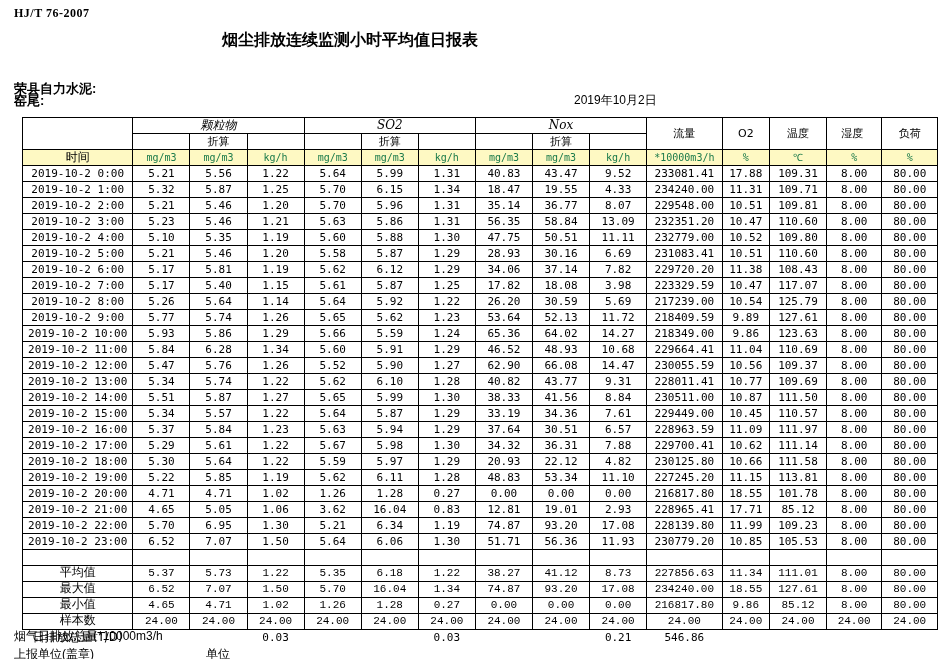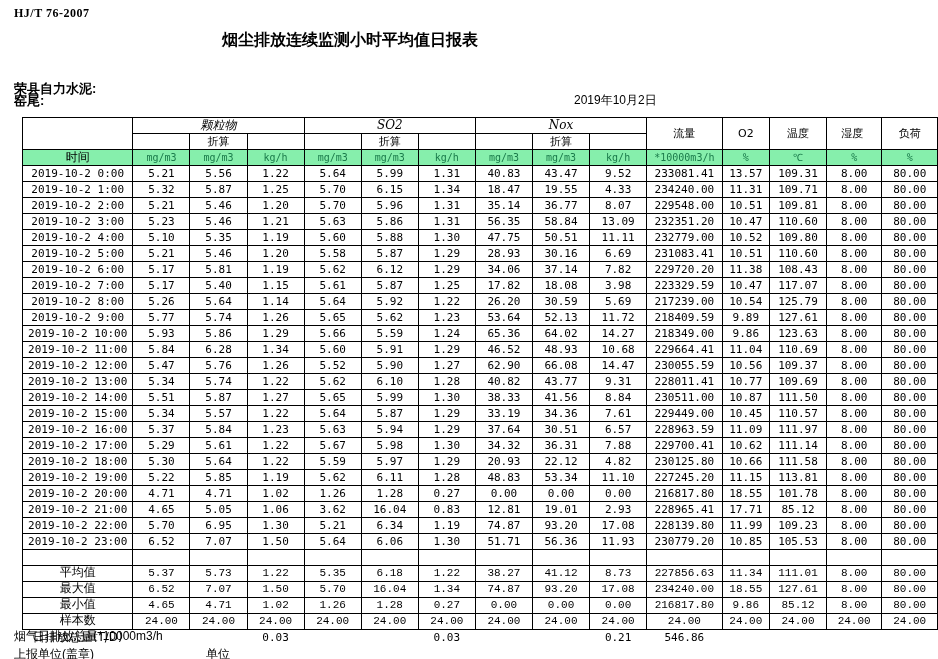--- a/index.html
+++ b/index.html
@@ -44,21 +44,21 @@
     border:1px solid #000;
     padding:0;
     height:15px;
     line-height:15px;
     text-align:center;
     font-weight:normal;
     white-space:nowrap;
   }
   .grp{font-family:"DejaVu Serif","Liberation Serif",serif;font-style:italic;font-size:12px;}
   .grp2{font-family:"DejaVu Sans",sans-serif;font-size:11px;}
-  .hdr-green{background:#86efac;}
+  .hdr-green{background:#fef9c3;}
   .hdr-green td{height:17px;line-height:17px;}
   .unit{color:#1a7a4a;font-family:"DejaVu Sans Mono","Liberation Mono",monospace;font-size:10px;}
   .lbl-cn{font-family:"DejaVu Sans",sans-serif;font-size:12px;}
   .c-time{width:112px;text-align:right;padding-right:5px;}
   .c-num{width:62px;text-align:right;padding-right:7px;}
   .c-flow{width:78px;text-align:right;padding-right:7px;}
   .c-o2{width:50px;text-align:right;padding-right:7px;}
   .c-temp{width:60px;text-align:right;padding-right:7px;}
   .c-hum{width:56px;text-align:right;padding-right:7px;}
   .c-load{width:60px;text-align:right;padding-right:7px;}
@@ -129,21 +129,21 @@
           <td class="c-num">5.21</td>
           <td class="c-num">5.56</td>
           <td class="c-num">1.22</td>
           <td class="c-num">5.64</td>
           <td class="c-num">5.99</td>
           <td class="c-num">1.31</td>
           <td class="c-num">40.83</td>
           <td class="c-num">43.47</td>
           <td class="c-num">9.52</td>
           <td class="c-flow">233081.41</td>
-          <td class="c-o2">13.57</td>
+          <td class="c-o2">17.88</td>
           <td class="c-temp">109.31</td>
           <td class="c-hum">8.00</td>
           <td class="c-load">80.00</td>
         </tr>
         <tr>
           <td class="c-time">2019-10-2 1:00</td>
           <td class="c-num">5.32</td>
           <td class="c-num">5.87</td>
           <td class="c-num">1.25</td>
           <td class="c-num">5.70</td>

